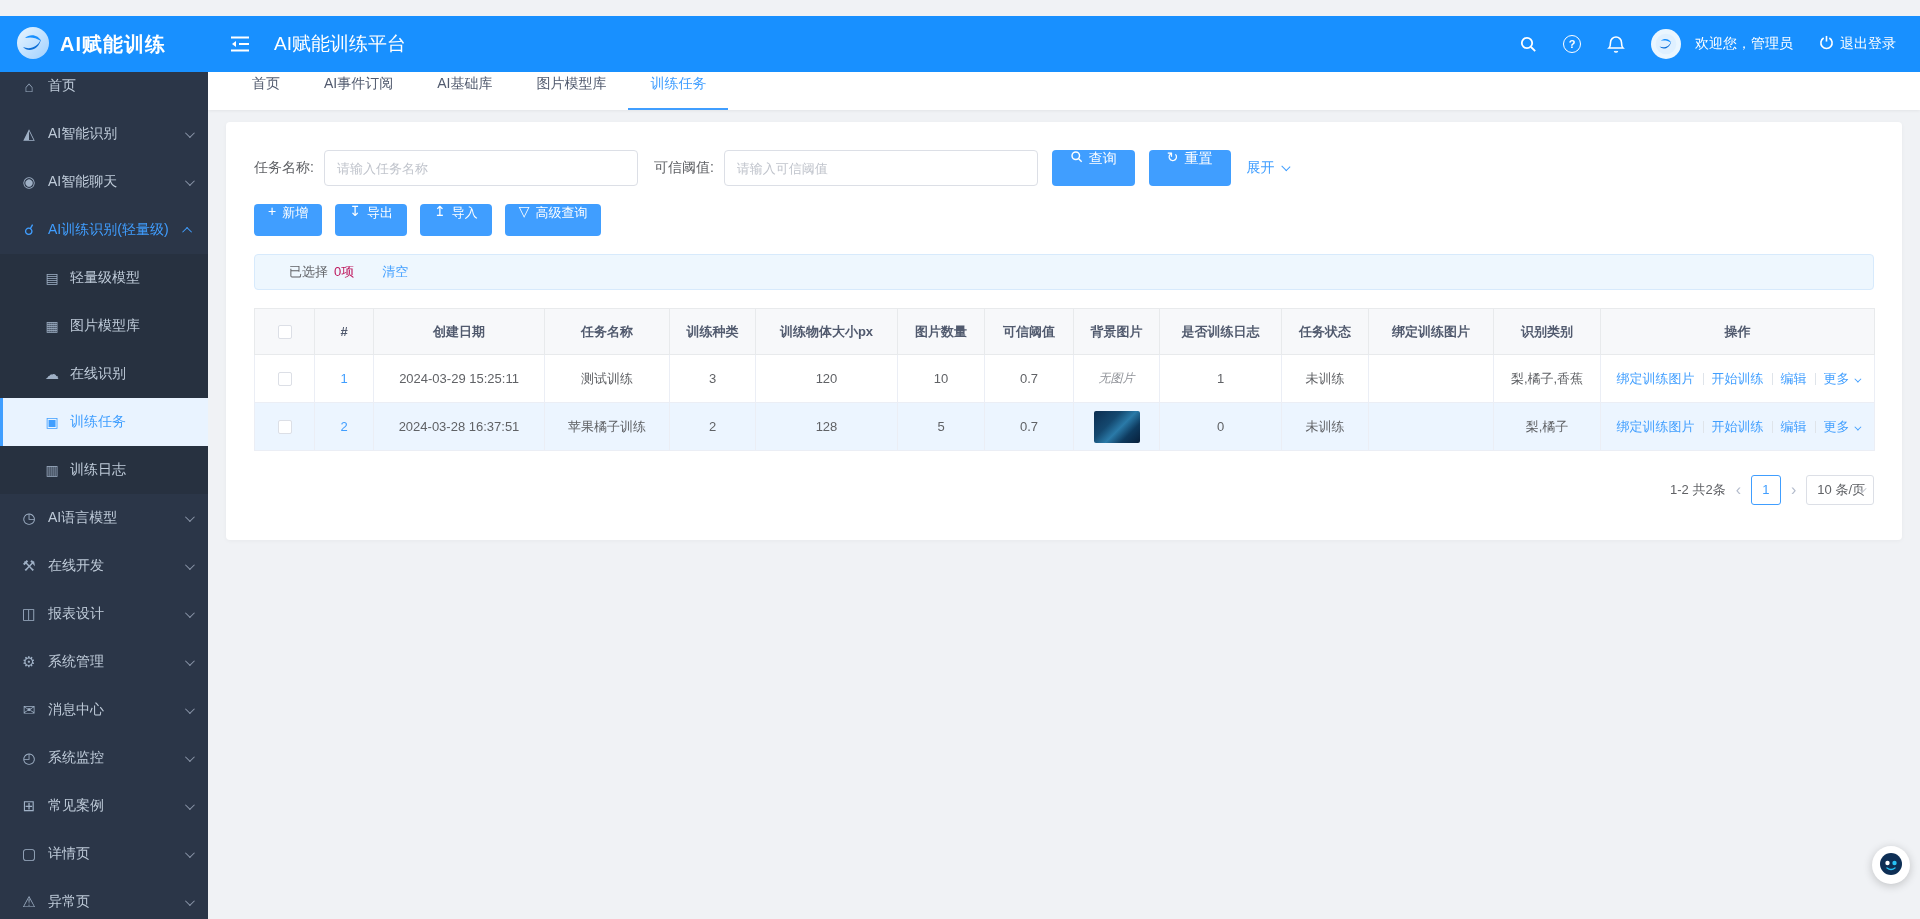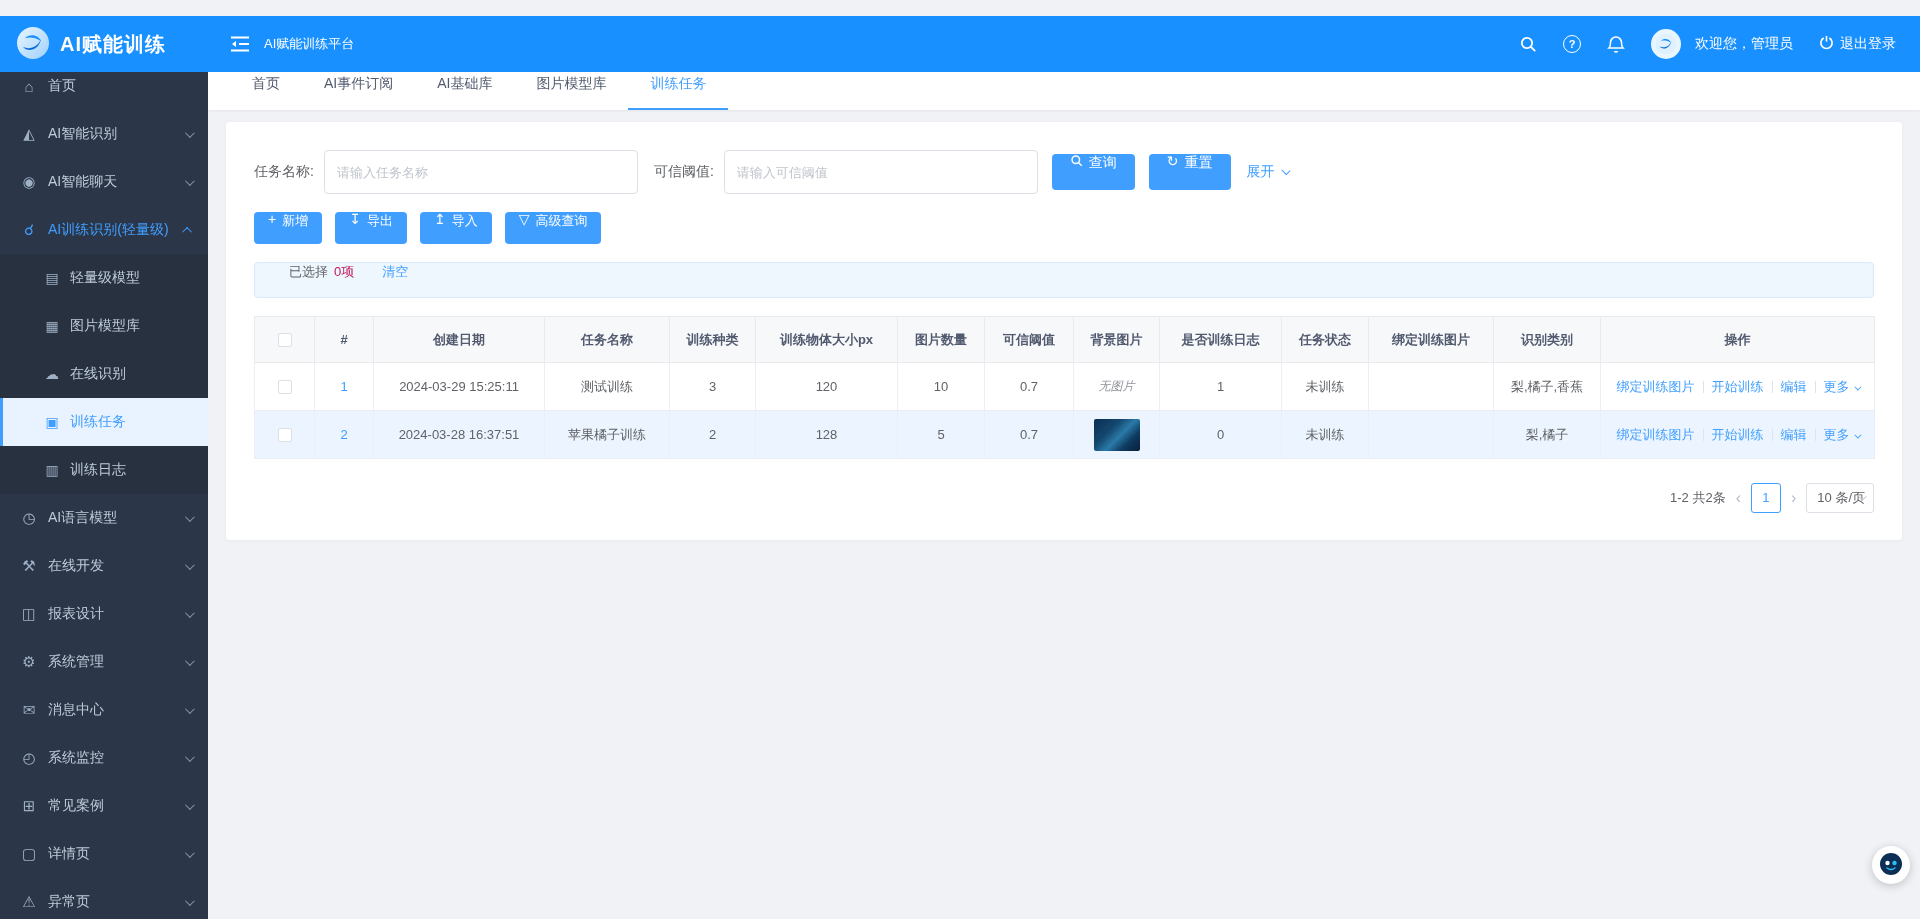--- a/index.html
+++ b/index.html
@@ -4,21 +4,21 @@
 <style>
   *{margin:0;padding:0;box-sizing:border-box}
   html,body{width:1920px;height:919px;overflow:hidden}
   body{font-family:"Liberation Sans","DejaVu Sans",sans-serif;background:#f0f2f5;position:relative;font-size:14px;color:#606266}
 
   
   .header{position:absolute;top:16px;left:0;width:1920px;height:56px;background:#1890ff;display:flex;align-items:center;color:#fff;z-index:20}
   .logo{width:208px;flex:0 0 208px;display:flex;align-items:center;padding-left:16px;gap:10px}
   .logo-title{font-size:20px;font-weight:bold;letter-spacing:1px;white-space:nowrap}
   .fold{margin-left:22px;display:flex;align-items:center;cursor:pointer}
-  .platform-title{margin-left:14px;font-size:13px;white-space:nowrap}
+  .platform-title{margin-left:24px;font-size:19px;white-space:nowrap}
   .h-right{margin-left:auto;display:flex;align-items:center;gap:26px;padding-right:24px}
   .h-icon{display:flex;align-items:center;justify-content:center;cursor:pointer}
   .help-circle{width:18px;height:18px;border:1.5px solid #fff;border-radius:50%;font-size:11px;display:flex;align-items:center;justify-content:center;font-weight:bold}
   .avatar{width:30px;height:30px;border-radius:50%;background:#eaf6ff;display:flex;align-items:center;justify-content:center;overflow:hidden}
   .welcome{font-size:14px;white-space:nowrap;margin-left:-12px;cursor:pointer}
   .logout{display:flex;align-items:center;gap:6px;font-size:14px;cursor:pointer;white-space:nowrap}
 
   
   .sidebar{position:absolute;top:56px;left:0;width:208px;height:863px;background:#2b3648;overflow:hidden;z-index:10}
   .menu{padding-top:6px}
@@ -40,32 +40,32 @@
   .main{position:absolute;left:208px;top:56px;width:1712px;height:863px;background:#f0f2f5;overflow:hidden}
   .tabbar{height:54px;background:#fff;display:flex;align-items:center;padding-left:22px;box-shadow:0 1px 3px rgba(0,0,0,.06);position:relative;z-index:5}
   .tab{padding:0 22px;height:54px;line-height:54px;font-size:14px;color:#515a6e;cursor:pointer}
   .tab.active{color:#409eff;border-bottom:2px solid #409eff}
 
   .card{margin:12px 18px;background:#fff;border-radius:4px;padding:28px;height:418px;box-shadow:0 1px 4px rgba(0,0,0,.04)}
 
   .filter-row{display:flex;align-items:center}
   .filter-row label{font-size:14px;color:#606266;margin-right:10px;white-space:nowrap}
   .filter-row label.second{margin-left:16px}
-  .inp{width:314px;height:44px;border:1px solid #dcdfe6;border-radius:4px;padding:0 12px;font-size:13px;color:#606266;outline:none;background:#fff}
+  .inp{width:314px;height:36px;border:1px solid #dcdfe6;border-radius:4px;padding:0 12px;font-size:13px;color:#606266;outline:none;background:#fff}
   .inp::placeholder{color:#c0c4cc}
   .btn{height:36px;padding:0 18px;background:#409eff;color:#fff;border:none;border-radius:4px;font-size:14px;display:inline-flex;align-items:flex-start;gap:6px;cursor:pointer;white-space:nowrap}
   .btn.ml{margin-left:14px}
   .bicon{font-size:14px;line-height:1}
   .expand{margin-left:16px;color:#409eff;font-size:14px;display:inline-flex;align-items:center;gap:6px;cursor:pointer;text-decoration:none}
   .expand .chev{border-color:#409eff;width:6px;height:6px}
 
   .toolbar{margin-top:18px;display:flex;align-items:center;gap:13px}
   .btn.sm{height:32px;padding:0 14px;font-size:13px;border-radius:4px}
 
-  .sel-bar{margin-top:18px;height:36px;background:#eef7fe;border:1px solid #d7eafc;border-radius:4px;display:flex;padding-left:34px;font-size:13px;color:#606266}
+  .sel-bar{margin-top:18px;height:36px;background:#eef7fe;border:1px solid #d7eafc;border-radius:4px;display:flex;align-items:center;padding-left:34px;font-size:13px;color:#606266}
   .sel-count{color:#be185d;margin-left:6px}
   .sel-clear{color:#409eff;margin-left:28px;cursor:pointer}
 
   table.grid{width:100%;border-collapse:collapse;margin-top:18px;table-layout:fixed;font-size:13px;color:#606266}
   .grid th{background:#f7f8fa;height:46px;font-weight:bold;color:#515a6e;border:1px solid #e8eaec;font-size:13px;text-align:center;padding:0 4px;overflow:hidden;white-space:nowrap}
   .grid td{height:48px;text-align:center;border:1px solid #ebeef5;padding:0 4px;overflow:hidden;white-space:nowrap;background:#fff}
   .grid tr.alt td{background:#ecf5ff}
   .row-seq{color:#409eff}
   .cb{display:inline-block;width:14px;height:14px;border:1px solid #dcdfe6;border-radius:2px;background:#fff;vertical-align:middle;cursor:pointer}
   .no-img{font-style:italic;color:#909399;font-size:12px}

